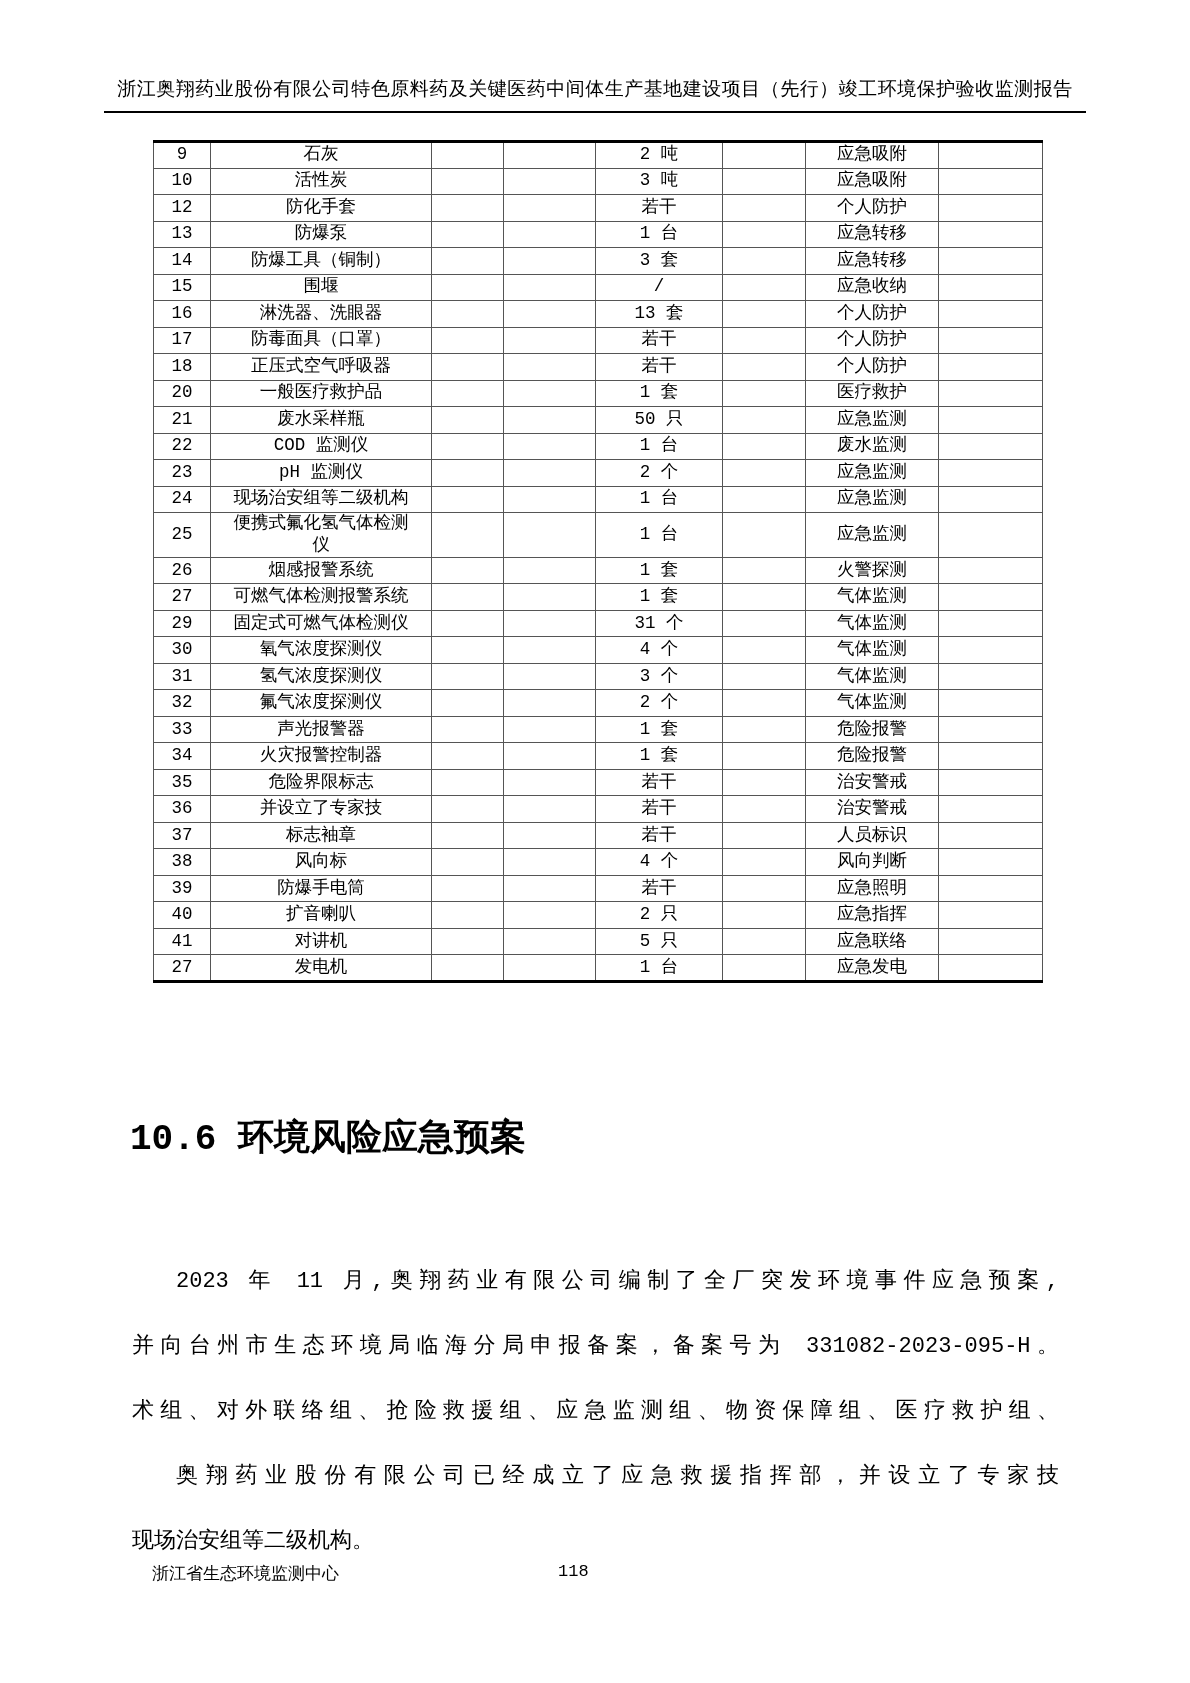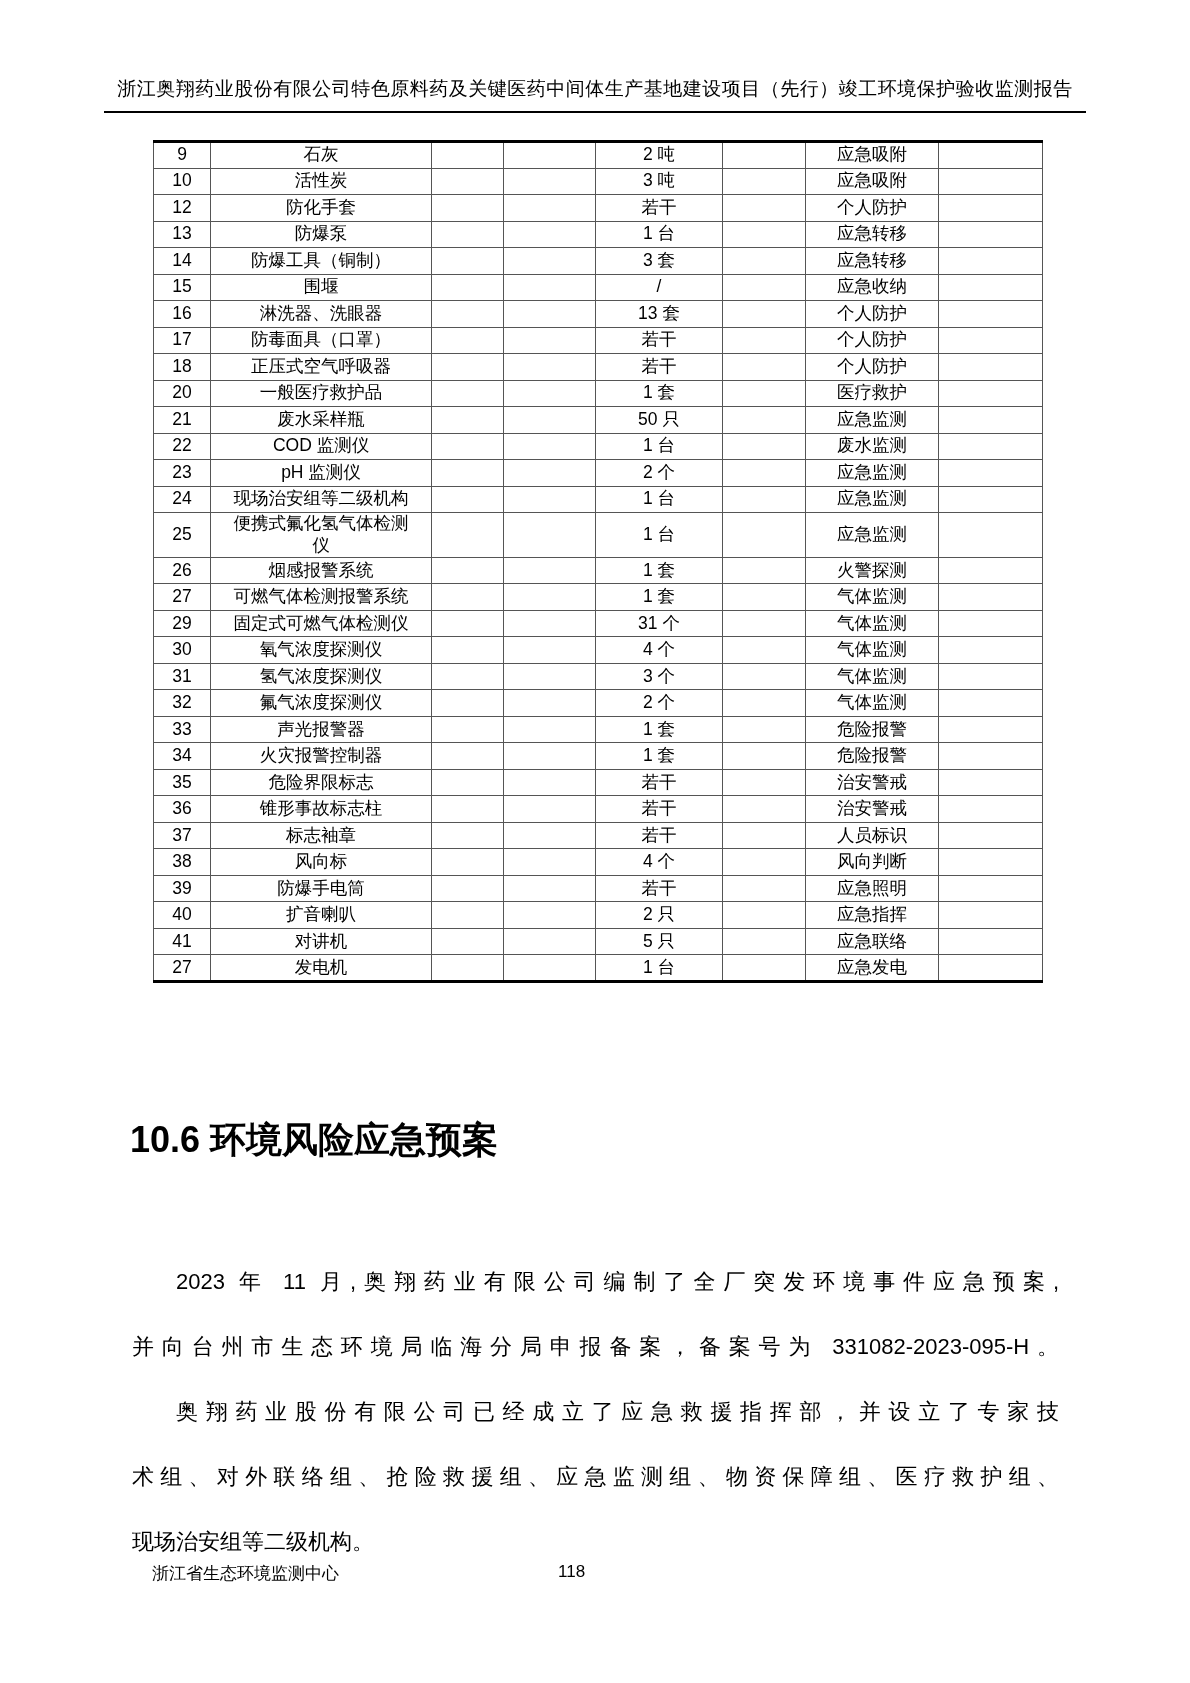--- a/index.html
+++ b/index.html
@@ -3,21 +3,21 @@
 <meta charset="utf-8">
 <style>
   * { margin: 0; padding: 0; box-sizing: border-box; }
   html, body { background: #e8e8e8; }
   .page {
     position: relative;
     width: 1190px;
     height: 1683px;
     margin: 0 auto;
     background: #ffffff;
-    font-family: Liberation Sans, sans-serif;
+    font-family: Liberation Mono, monospace;
     color: #000000;
     overflow: hidden;
   }
 
   
   .doc-header {
     position: absolute;
     top: 76px;
     left: 104px;
     width: 982px;
@@ -354,21 +354,21 @@
             <td>危险界限标志</td>
             <td></td>
             <td></td>
             <td>若干</td>
             <td></td>
             <td>治安警戒</td>
             <td></td>
           </tr>
           <tr>
             <td>36</td>
-            <td>锥形事故标志柱</td>
+            <td>并设立了专家技</td>
             <td></td>
             <td></td>
             <td>若干</td>
             <td></td>
             <td>治安警戒</td>
             <td></td>
           </tr>
           <tr>
             <td>37</td>
             <td>标志袖章</td>
@@ -434,22 +434,22 @@
   </div>
 
   <h2 class="section-heading">10.6 环境风险应急预案</h2>
 
   <div class="body-text">
     <div>
       <div class="para-line first">2023 年 11 月,奥翔药业有限公司编制了全厂突发环境事件应急预案,</div>
       <div class="para-line">并向台州市生态环境局临海分局申报备案，备案号为 331082-2023-095-H。</div>
     </div>
     <div>
+      <div class="para-line">术组、对外联络组、抢险救援组、应急监测组、物资保障组、医疗救护组、</div>
       <div class="para-line first">奥翔药业股份有限公司已经成立了应急救援指挥部，并设立了专家技</div>
-      <div class="para-line">术组、对外联络组、抢险救援组、应急监测组、物资保障组、医疗救护组、</div>
       <div class="para-line last">现场治安组等二级机构。</div>
     </div>
   </div>
 
   <div class="doc-footer">
     <span class="footer-org">浙江省生态环境监测中心</span>
     <span class="page-number">118</span>
   </div>
 
 </div>

